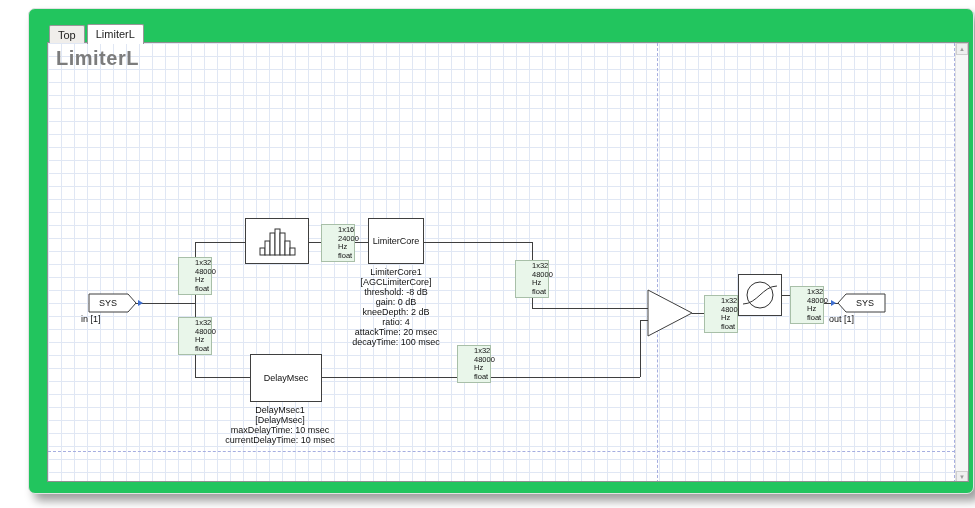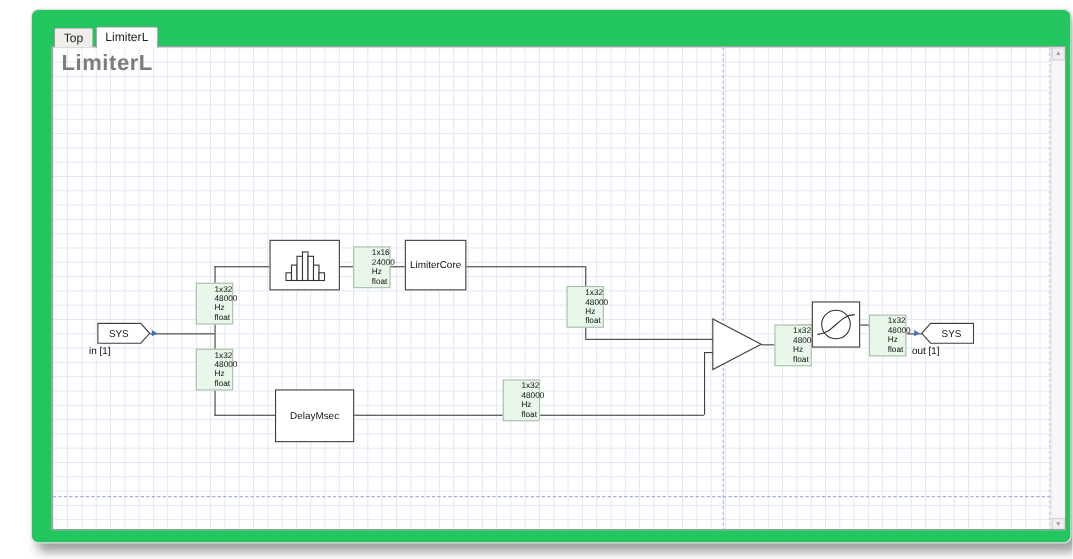--- a/index.html
+++ b/index.html
@@ -129,24 +129,40 @@
           <rect x="30" y="17" width="5" height="14"></rect>
           <rect x="35" y="24" width="5" height="7"></rect>
         </g>
       </svg>
     </div>
 
     <div class="block" style="left:320px;top:175px;width:56px;height:46px">
       <div class="btxt">Limiter</div>
       <div class="btxt">Core</div>
     </div>
+    <div class="caption" style="left:293px;top:224px;width:110px">
+      <div>LimiterCore1</div>
+      <div>[AGCLimiterCore]</div>
+      <div>threshold: -8 dB</div>
+      <div>gain: 0 dB</div>
+      <div>kneeDepth: 2 dB</div>
+      <div>ratio: 4</div>
+      <div>attackTime: 20 msec</div>
+      <div>decayTime: 100 msec</div>
+    </div>
 
     <div class="block" style="left:202px;top:311px;width:72px;height:48px">
       <div class="btxt">Delay</div>
       <div class="btxt">Msec</div>
+    </div>
+    <div class="caption" style="left:167px;top:362px;width:130px">
+      <div>DelayMsec1</div>
+      <div>[DelayMsec]</div>
+      <div>maxDelayTime: 10 msec</div>
+      <div>currentDelayTime: 10 msec</div>
     </div>
 
     <svg class="scalersvg" style="left:599px;top:246px" width="47" height="49" viewBox="0 0 47 49">
       <polygon points="1,1 1,47 45,24" fill="#ffffff" stroke="#3f3f3f"></polygon>
     </svg>
 
     <div class="block" style="left:690px;top:231px;width:44px;height:42px">
       <svg width="42" height="38" viewBox="0 0 42 38">
         <circle cx="21" cy="19" r="13" fill="none" stroke="#333"></circle>
         <path d="M4,28 C18,28 24,10 38,10" fill="none" stroke="#333"></path>

